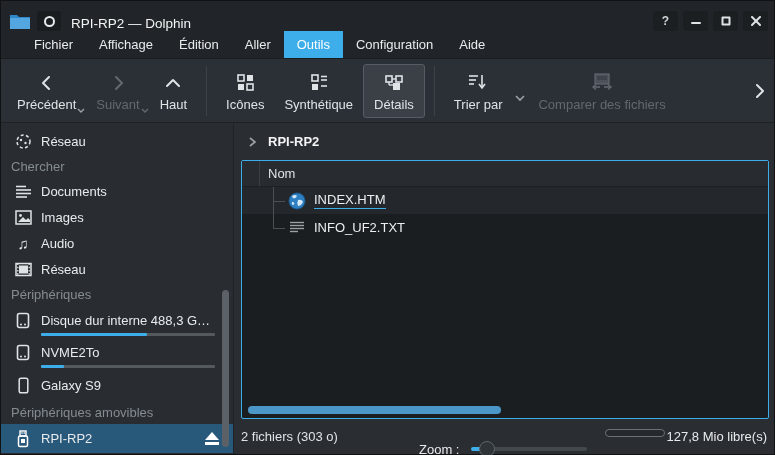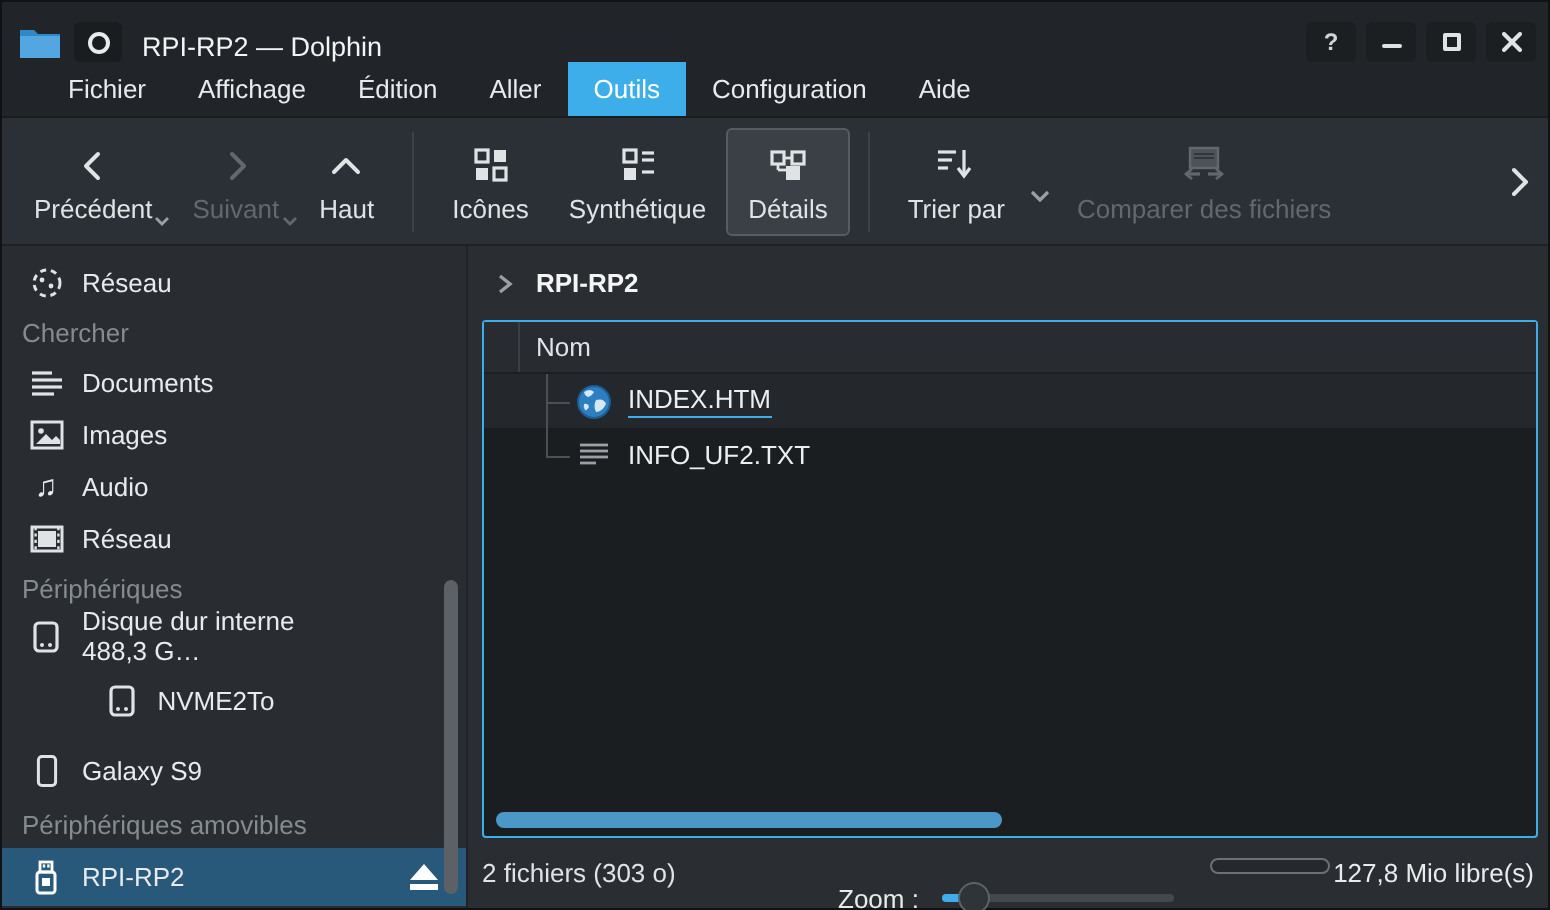--- a/index.html
+++ b/index.html
@@ -46,21 +46,21 @@
   
   .body { flex:1; display:flex; min-height:0; }
 
   
   .sidebar { width:233px; flex:none; background:#292d32; border-right:1px solid #1f2327;
              position:relative; padding-top:5px; }
   .side-item { height:26px; display:flex; align-items:center; gap:9px; padding-left:13px;
                color:#e8ebed; }
   .side-head { height:24px; display:flex; align-items:flex-end; padding:0 0 4px 10px;
                color:#858c91; font-size:13px; }
-  .dev-item { padding-top:2px; height:32px; display:flex; flex-direction:row; justify-content:center; }
+  .dev-item { padding-top:2px; height:32px; display:flex; flex-direction:column; justify-content:center; }
   .dev-row { display:flex; align-items:center; gap:9px; padding-left:13px; height:20px; }
   .dev-bar { margin:2px 18px 0 40px; height:3px; background:#54595e; border-radius:1px; position:relative; }
   .dev-bar .fill { position:absolute; left:0; top:0; bottom:0; background:#3daee9; border-radius:1px; }
   .side-item.selected { background:#29597a; height:29px; }
   .eject { margin-left:auto; margin-right:14px; display:flex; flex-direction:column; align-items:center; gap:2px; }
   .eject .tri { width:0; height:0; border-left:7px solid transparent; border-right:7px solid transparent;
                 border-bottom:8px solid #ffffff; }
   .eject .bar { width:14px; height:2.5px; background:#ffffff; }
   .v-scrollbar { position:absolute; right:4px; top:167px; width:7px; height:157px;
                  background:#5b6167; border-radius:4px; }

